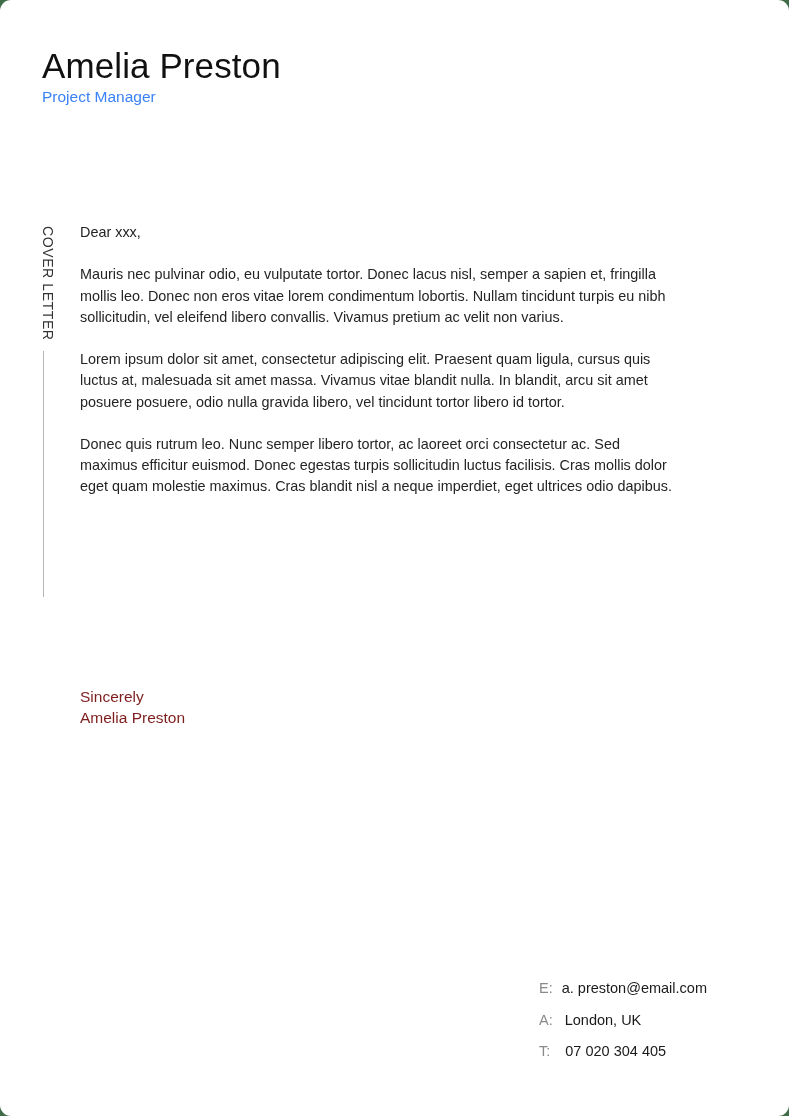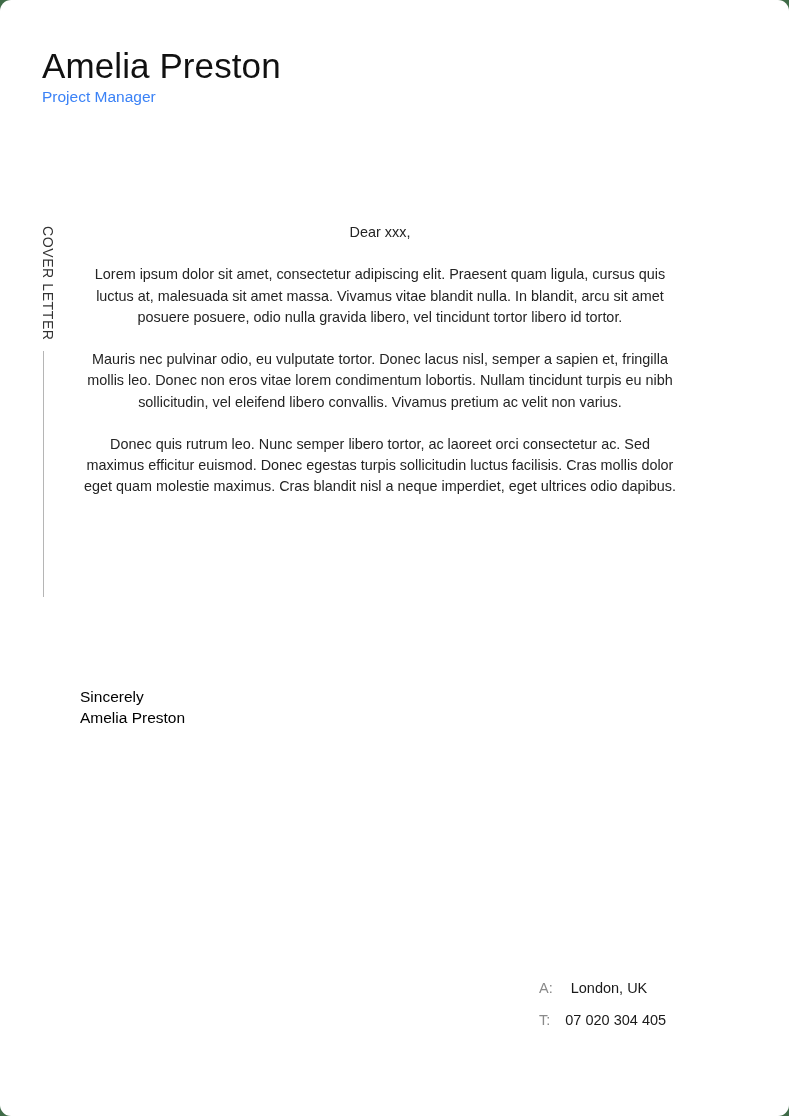--- a/index.html
+++ b/index.html
@@ -66,35 +66,34 @@
       background: #b5b5b5;
     }
     .letter {
       position: absolute;
       left: 80px;
       top: 222px;
       width: 600px;
       font-size: 14.4px;
       line-height: 21.2px;
       color: #242424;
-      text-align: center;
     }
     .letter p {
       margin: 0 0 21.2px 0;
     }
     .greeting {
       margin: 0 0 21.2px 0;
     }
     .closing {
       position: absolute;
       left: 80px;
       top: 686px;
       font-size: 15.5px;
       line-height: 21px;
-      color: #000000;
+      color: #7f1d1d;
     }
     .contact {
       position: absolute;
       left: 539px;
       top: 977px;
       font-size: 14.5px;
       color: #1a1a1a;
     }
     .contact-row {
       height: 31.5px;
@@ -102,49 +101,52 @@
       white-space: nowrap;
     }
     .contact-label {
       color: #8a8a8a;
       display: inline-block;
     }
     .contact-value {
       display: inline-block;
     }
     .c-email .contact-value { margin-left: 9px; }
-    .c-addr .contact-value { margin-left: 18px; }
+    .c-addr .contact-value { margin-left: 12px; }
     .c-tel .contact-value { margin-left: 15px; text-align: center; }
   </style>
 </head>
 <body>
 
 <div class="page">
 
   <div class="name">Amelia Preston</div>
   <div class="role">Project Manager</div>
 
   <div class="side-label">
     <span class="side-label-text">COVER LETTER</span>
   </div>
   <div class="side-line"></div>
 
   <div class="letter">
     <div class="greeting">Dear xxx,</div>
+    <p>Mauris nec pulvinar odio, eu vulputate tortor. Donec lacus nisl, semper a sapien et, fringilla mollis leo. Donec non eros vitae lorem condimentum lobortis. Nullam tincidunt turpis eu nibh sollicitudin, vel eleifend libero convallis. Vivamus pretium ac velit non varius.</p>
     <p>Lorem ipsum dolor sit amet, consectetur adipiscing elit. Praesent quam ligula, cursus quis luctus at, malesuada sit amet massa. Vivamus vitae blandit nulla. In blandit, arcu sit amet posuere posuere, odio nulla gravida libero, vel tincidunt tortor libero id tortor.</p>
-    <p>Mauris nec pulvinar odio, eu vulputate tortor. Donec lacus nisl, semper a sapien et, fringilla mollis leo. Donec non eros vitae lorem condimentum lobortis. Nullam tincidunt turpis eu nibh sollicitudin, vel eleifend libero convallis. Vivamus pretium ac velit non varius.</p>
     <p>Donec quis rutrum leo. Nunc semper libero tortor, ac laoreet orci consectetur ac. Sed maximus efficitur euismod. Donec egestas turpis sollicitudin luctus facilisis. Cras mollis dolor eget quam molestie maximus. Cras blandit nisl a neque imperdiet, eget ultrices odio dapibus.</p>
   </div>
 
   <div class="closing">
     <div>Sincerely</div>
     <div>Amelia Preston</div>
   </div>
 
   <div class="contact">
+    <div class="contact-row c-email">
+      <span class="contact-label">E:</span><span class="contact-value">a. preston@email.com</span>
+    </div>
     <div class="contact-row c-addr">
       <span class="contact-label">A:</span><span class="contact-value">London, UK</span>
     </div>
     <div class="contact-row c-tel">
       <span class="contact-label">T:</span><span class="contact-value">07 020 304 405</span>
     </div>
   </div>
 
 </div>
 

